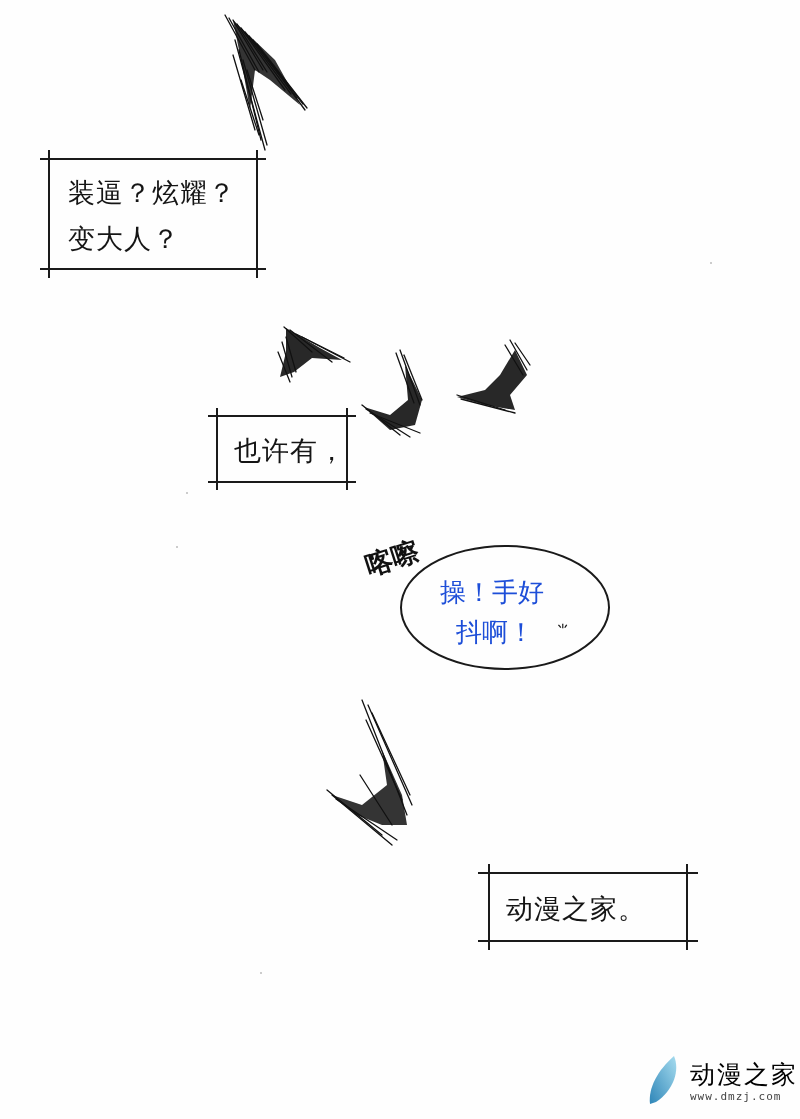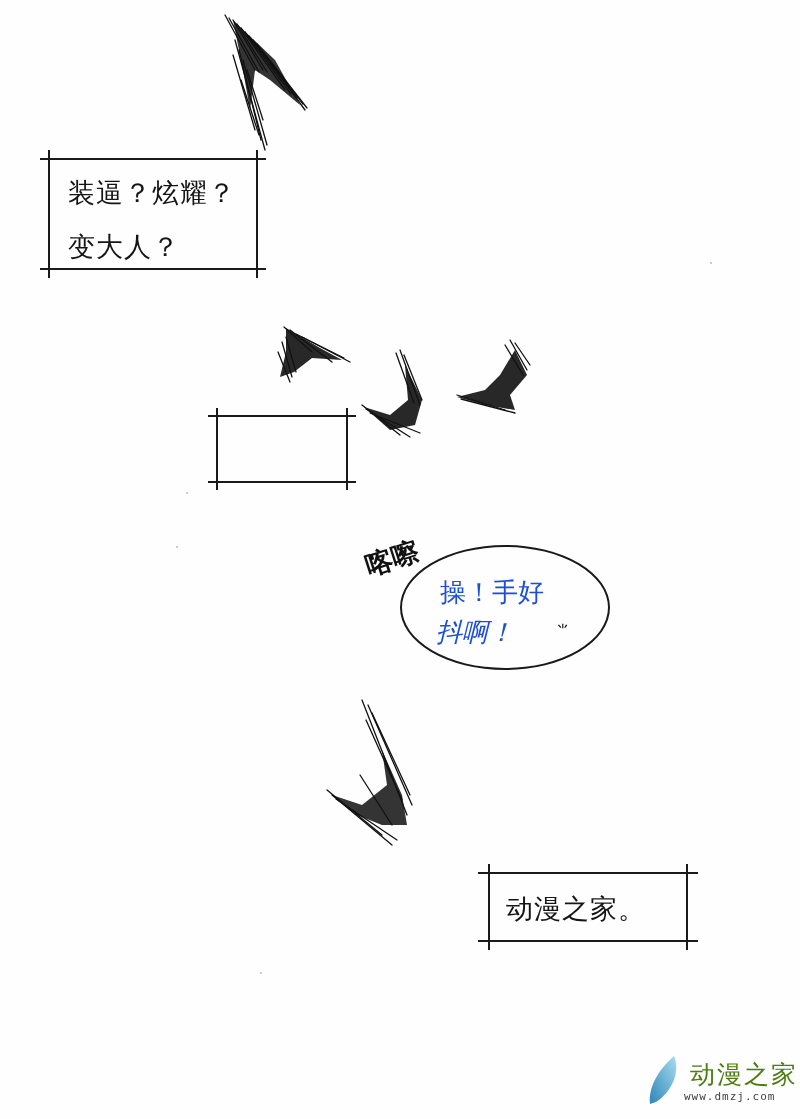--- a/index.html
+++ b/index.html
@@ -8,22 +8,22 @@
   .caption-box { position: absolute; border: 2px solid #1a1a1a; box-sizing: border-box; background: transparent; }
   .caption-box::before, .caption-box::after { content: ""; position: absolute; background: #1a1a1a; }
   .tick { position: absolute; background: #1a1a1a; }
   .caption-text { position: absolute; font-family: "DejaVu Sans", sans-serif; font-size: 27px; line-height: 42px; letter-spacing: 1px; color: #151515; white-space: pre; }
   .bird { position: absolute; }
   .bubble { position: absolute; border: 2px solid #1a1a1a; border-radius: 50%; box-sizing: border-box; }
   .bubble-text { position: absolute; font-size: 26px; line-height: 40px; color: #1d4ed8; white-space: pre; }
   .sfx { position: absolute; font-size: 27px; font-weight: bold; color: #111; transform: rotate(-18deg); transform-origin: left bottom; white-space: pre; }
   .sweat { position: absolute; font-size: 16px; color: #111; }
   .watermark { position: absolute; left: 640px; top: 1050px; width: 160px; height: 60px; }
-  .wm-title { position: absolute; left: 50px; top: 8px; font-size: 25px; color: #4d7c0f; letter-spacing: 2px; white-space: nowrap; }
-  .wm-url { position: absolute; left: 44px; top: 40px; font-size: 11px; color: #444; letter-spacing: 1px; font-family: "DejaVu Sans Mono", monospace; white-space: nowrap; }
+  .wm-title { position: absolute; left: 50px; top: 8px; font-size: 25px; color: #000000; letter-spacing: 2px; white-space: nowrap; }
+  .wm-url { position: absolute; left: 50px; top: 40px; font-size: 11px; color: #444; letter-spacing: 1px; font-family: "DejaVu Sans Mono", monospace; white-space: nowrap; }
   .dot { position: absolute; width: 2px; height: 2px; background: #bbb; border-radius: 1px; }
 </style>
 </head>
 <body>
 
 <div class="page">
 
   <svg class="bird" style="left:215px;top:10px;" width="100" height="145" viewBox="0 0 100 145">
     <g stroke="#111" stroke-width="1.3" fill="none" stroke-linecap="round">
       <path d="M10 5 L40 60"></path>
@@ -45,21 +45,21 @@
     </g>
     <path d="M18 10 L60 50 L85 95 L55 70 L40 60 L35 100 L28 60 Z" fill="#111" opacity="0.85"></path>
   </svg>
 
   <div class="caption-box" style="left:48px;top:158px;width:210px;height:112px;"></div>
   <div class="tick" style="left:40px;top:158px;width:226px;height:2px;"></div>
   <div class="tick" style="left:40px;top:268px;width:226px;height:2px;"></div>
   <div class="tick" style="left:48px;top:150px;width:2px;height:128px;"></div>
   <div class="tick" style="left:256px;top:150px;width:2px;height:128px;"></div>
   <div class="caption-text" style="left:68px;top:172px;">装逼？炫耀？</div>
-  <div class="caption-text" style="left:68px;top:226px;">变大人？</div>
+  <div class="caption-text" style="left:68px;top:218px;">变大人？</div>
 
   <svg class="bird" style="left:272px;top:322px;" width="85" height="65" viewBox="0 0 85 65">
     <g stroke="#111" stroke-width="1.3" fill="none" stroke-linecap="round">
       <path d="M12 5 L40 30"></path>
         <path d="M18 8 L60 40"></path>
         <path d="M24 12 L72 36"></path>
         <path d="M30 15 L78 40"></path>
       <path d="M10 20 L20 55"></path>
         <path d="M6 30 L18 60"></path>
         <path d="M14 15 L24 50"></path>
@@ -86,26 +86,27 @@
         <path d="M6 64 L60 78"></path>
     </g>
     <path d="M60 15 L72 40 L55 60 L60 75 L30 70 L2 62 L30 55 L45 40 Z" fill="#111" opacity="0.9"></path>
   </svg>
 
   <div class="caption-box" style="left:216px;top:415px;width:132px;height:68px;"></div>
   <div class="tick" style="left:208px;top:415px;width:148px;height:2px;"></div>
   <div class="tick" style="left:208px;top:481px;width:148px;height:2px;"></div>
   <div class="tick" style="left:216px;top:408px;width:2px;height:82px;"></div>
   <div class="tick" style="left:346px;top:408px;width:2px;height:82px;"></div>
+  <div class="caption-text" style="left:234px;top:430px;">也许有，</div>
 
   <div class="sfx" style="left:372px;top:548px;">喀嚓</div>
 
   <div class="bubble" style="left:400px;top:545px;width:210px;height:125px;"></div>
   <div class="bubble-text" style="left:440px;top:572px;">操！手好</div>
-  <div class="bubble-text" style="left:436px;top:612px;font-style:italic;">抖啊！</div>
+  <div class="bubble-text" style="left:456px;top:612px;">抖啊！</div>
   <div class="sweat" style="left:555px;top:622px;">⺌</div>
 
   <svg class="bird" style="left:322px;top:695px;" width="100" height="155" viewBox="0 0 100 155">
     <g stroke="#111" stroke-width="1.3" fill="none" stroke-linecap="round">
       <path d="M40 5 L85 120"></path>
         <path d="M46 10 L90 110"></path>
         <path d="M50 18 L88 100"></path>
         <path d="M44 25 L80 105"></path>
       <path d="M5 95 L60 140"></path>
         <path d="M10 100 L70 150"></path>

